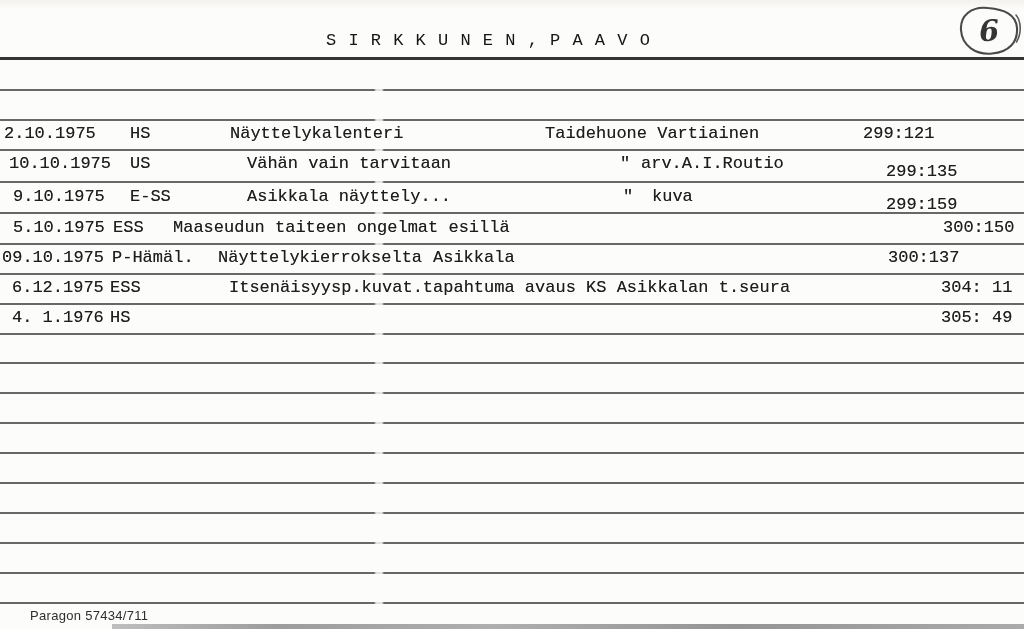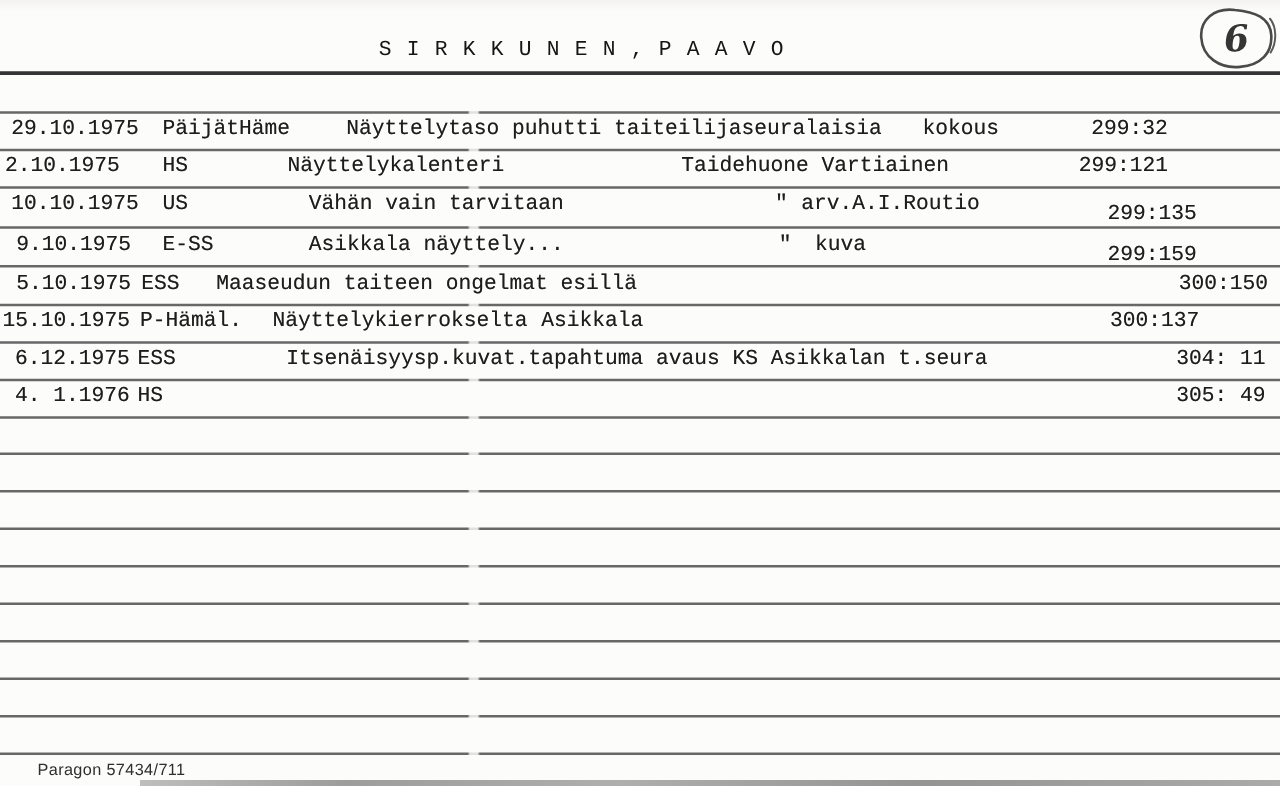--- a/index.html
+++ b/index.html
@@ -7,21 +7,21 @@
     width:1024px;height:629px;overflow:hidden;
     background:#fcfcfa;
     font-family:"Liberation Mono","DejaVu Sans Mono",monospace;
   }
   .card{
     position:relative;width:1024px;height:629px;
     background:linear-gradient(180deg,#f3f2ef 0px,#fcfcfa 9px,#fcfcfa 100%);
   }
   
   .title{
-    position:absolute;left:303px;top:31px;
+    position:absolute;left:326px;top:31px;
     font-size:17px;letter-spacing:1px;color:#151515;white-space:pre;
   }
   
   .pagenum{position:absolute;left:952px;top:2px;width:72px;height:56px;}
   
   .rule{
     position:absolute;left:0;width:1024px;height:2px;opacity:.82;
     background:linear-gradient(90deg,#474747 0,#474747 374px,
       rgba(71,71,71,.18) 376px,rgba(71,71,71,.18) 382px,#474747 384px);
   }
@@ -85,27 +85,20 @@
   <div class="rule" style="top:362px"></div>
   <div class="rule" style="top:392px"></div>
   <div class="rule" style="top:422px"></div>
   <div class="rule" style="top:452px"></div>
   <div class="rule" style="top:482px"></div>
   <div class="rule" style="top:512px"></div>
   <div class="rule" style="top:542px"></div>
   <div class="rule" style="top:572px"></div>
   <div class="rule" style="top:602px"></div>
 
-  <div class="row r1">
-    <span class="f-date">29.10.1975</span>
-    <span class="f-src">PäijätHäme</span>
-    <span class="f-title">Näyttelytaso puhutti taiteilijaseuralaisia</span>
-    <span class="f-note">kokous</span>
-    <span class="f-ref">299:32</span>
-  </div>
   <div class="row r2">
     <span class="f-date">2.10.1975</span>
     <span class="f-src">HS</span>
     <span class="f-title">Näyttelykalenteri</span>
     <span class="f-note">Taidehuone Vartiainen</span>
     <span class="f-ref">299:121</span>
   </div>
   <div class="row r3">
     <span class="f-date">10.10.1975</span>
     <span class="f-src">US</span>
@@ -122,21 +115,21 @@
     <span class="f-note">kuva</span>
     <span class="f-ref">299:159</span>
   </div>
   <div class="row r5">
     <span class="f-date">5.10.1975</span>
     <span class="f-src">ESS</span>
     <span class="f-title">Maaseudun taiteen ongelmat esillä</span>
     <span class="f-ref">300:150</span>
   </div>
   <div class="row r6">
-    <span class="f-date">15.10.1975</span>
+    <span class="f-date">09.10.1975</span>
     <span class="f-src">P-Hämäl.</span>
     <span class="f-title">Näyttelykierrokselta</span>
     <span class="f-note">Asikkala</span>
     <span class="f-ref">300:137</span>
   </div>
   <div class="row r7">
     <span class="f-date">6.12.1975</span>
     <span class="f-src">ESS</span>
     <span class="f-title">Itsenäisyysp.kuvat.tapahtuma avaus KS Asikkalan t.seura</span>
     <span class="f-ref">304: 11</span>

